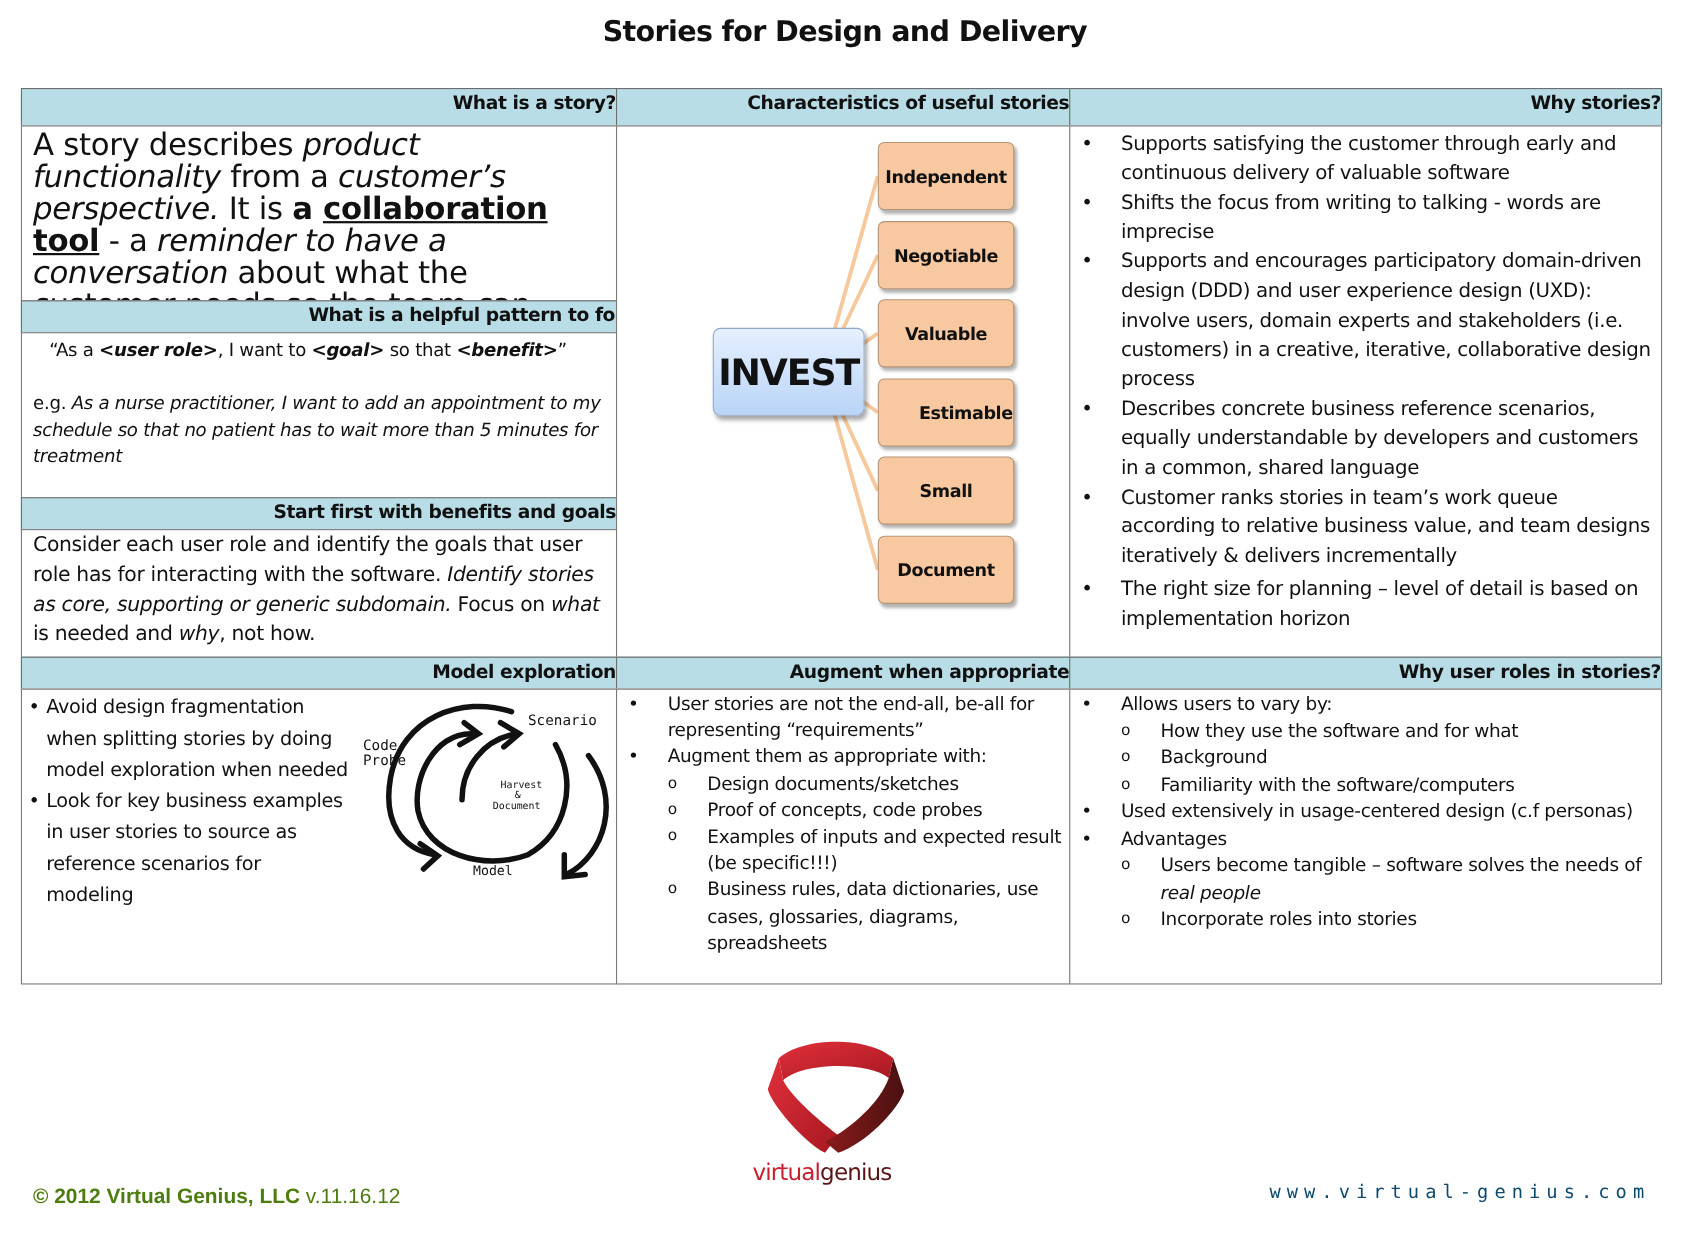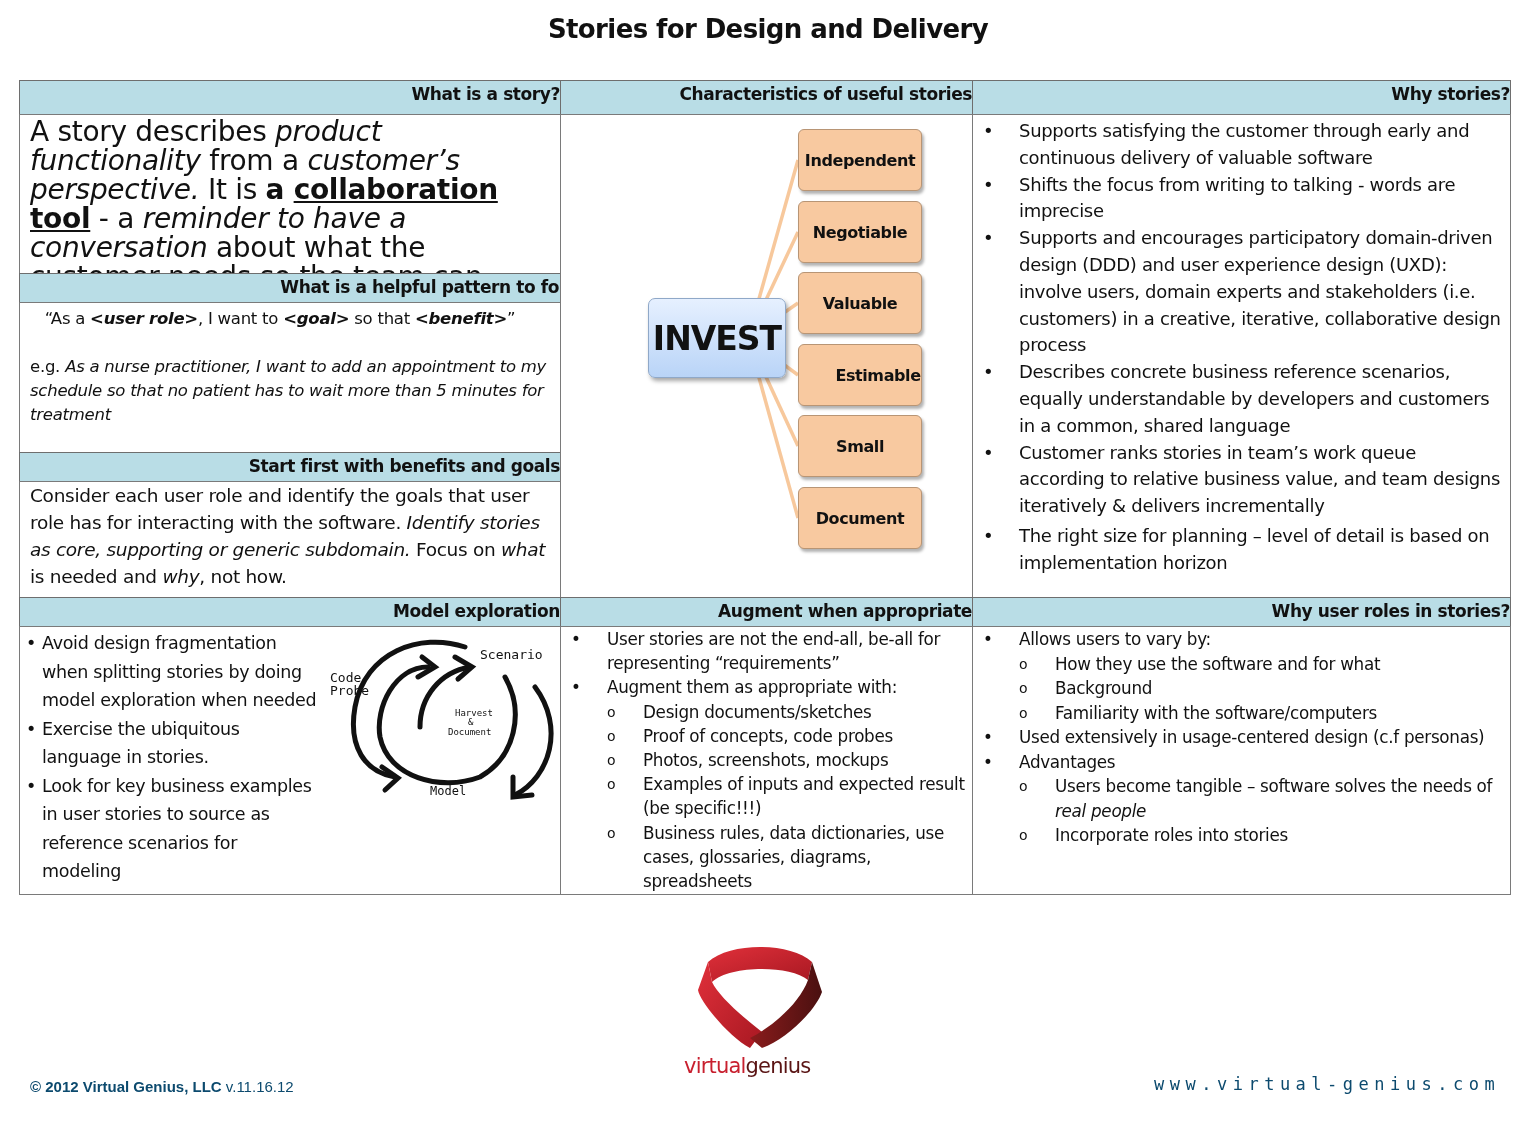--- a/index.html
+++ b/index.html
@@ -43,21 +43,21 @@
     }
     .inv-item {
       position: absolute; left: 798px; width: 124px; height: 62px; box-sizing: border-box;
       border: 1.5px solid #b89575; border-radius: 6px; background: #f8c9a0;
       box-shadow: 2px 3px 3px rgba(0,0,0,0.3);
       font-family: "DejaVu Sans", sans-serif; font-weight: bold; font-size: 16px; letter-spacing: -0.4px;
       display: flex; align-items: center; justify-content: center; color: #111;
     }
     .footer-left {
       position: absolute; left: 30px; top: 1078px; font-family: "Liberation Sans", sans-serif;
-      font-size: 15px; font-weight: bold; color: #0c4a6e;
+      font-size: 19px; font-weight: bold; color: #4d7c0f;
     }
     .footer-left .ver { font-weight: normal; }
     .footer-right {
       position: absolute; left: 1154px; top: 1074px; font-family: "DejaVu Sans Mono", monospace;
       font-size: 17px; letter-spacing: 5.5px; color: #0c4a6e;
     }
     .logo { position: absolute; left: 690px; top: 940px; width: 140px; height: 110px; }
     .logo-text {
       position: absolute; left: 684px; top: 1054px; font-family: "DejaVu Sans", sans-serif;
       font-size: 21px; letter-spacing: -0.8px;
@@ -123,21 +123,20 @@
     <li class="b1">Describes concrete business reference scenarios, equally understandable by developers and customers in a common, shared language</li>
     <li class="b1">Customer ranks stories in team’s work queue according to relative business value, and team designs iteratively &amp; delivers incrementally</li>
     <li class="b1" style="margin-top:3px;">The right size for planning – level of detail is based on implementation horizon</li>
   </ul>
 </div>
 
 <div class="hdr" style="left:19px;top:597px;width:542px;height:30px;">Model exploration</div>
 <div class="cell" style="left:19px;top:626px;width:542px;height:269px;">
   <ul class="body-text" style="left:0;top:2px;width:300px;font-size:17.5px;line-height:28.5px;">
     <li class="b3">Avoid design fragmentation when splitting stories by doing model exploration when needed</li>
-    <li class="b3">Exercise the ubiquitous language in stories.</li>
     <li class="b3">Look for key business examples in user stories to source as reference scenarios for modeling</li>
   </ul>
   <svg style="position:absolute;left:290px;top:0;" width="250" height="180">
     <g stroke="#111" stroke-width="5" fill="none" stroke-linecap="round">
       <path d="M155,20 C110,5 55,25 45,80 C38,120 55,145 85,150"></path>
       <path d="M72,140 L88,151 L75,163"></path>
       <path d="M118,40 C85,40 65,80 70,110 C78,150 130,165 170,150 C205,130 215,85 195,50"></path>
       <path d="M112,30 L125,40 L108,50"></path>
       <path d="M225,60 C255,100 240,150 205,168"></path>
       <path d="M203,150 L203,170 L222,168"></path>
@@ -156,21 +155,20 @@
   </svg>
 </div>
 
 <div class="hdr" style="left:560px;top:597px;width:413px;height:30px;">Augment when appropriate</div>
 <div class="cell" style="left:560px;top:626px;width:413px;height:269px;">
   <ul class="body-text" style="left:0;top:0;width:405px;font-size:16.8px;line-height:24.2px;">
     <li class="b1">User stories are not the end-all, be-all for representing “requirements”</li>
     <li class="b1">Augment them as appropriate with:</li>
     <li class="b2">Design documents/sketches</li>
     <li class="b2">Proof of concepts, code probes</li>
-    <li class="b2">Photos, screenshots, mockups</li>
     <li class="b2">Examples of inputs and expected result (be specific!!!)</li>
     <li class="b2">Business rules, data dictionaries, use cases, glossaries, diagrams, spreadsheets</li>
   </ul>
 </div>
 
 <div class="hdr" style="left:972px;top:597px;width:539px;height:30px;">Why user roles in stories?</div>
 <div class="cell" style="left:972px;top:626px;width:539px;height:269px;">
   <ul class="body-text" style="left:0;top:0;width:530px;font-size:16.8px;line-height:24.5px;">
     <li class="b1">Allows users to vary by:</li>
     <li class="b2">How they use the software and for what</li>

